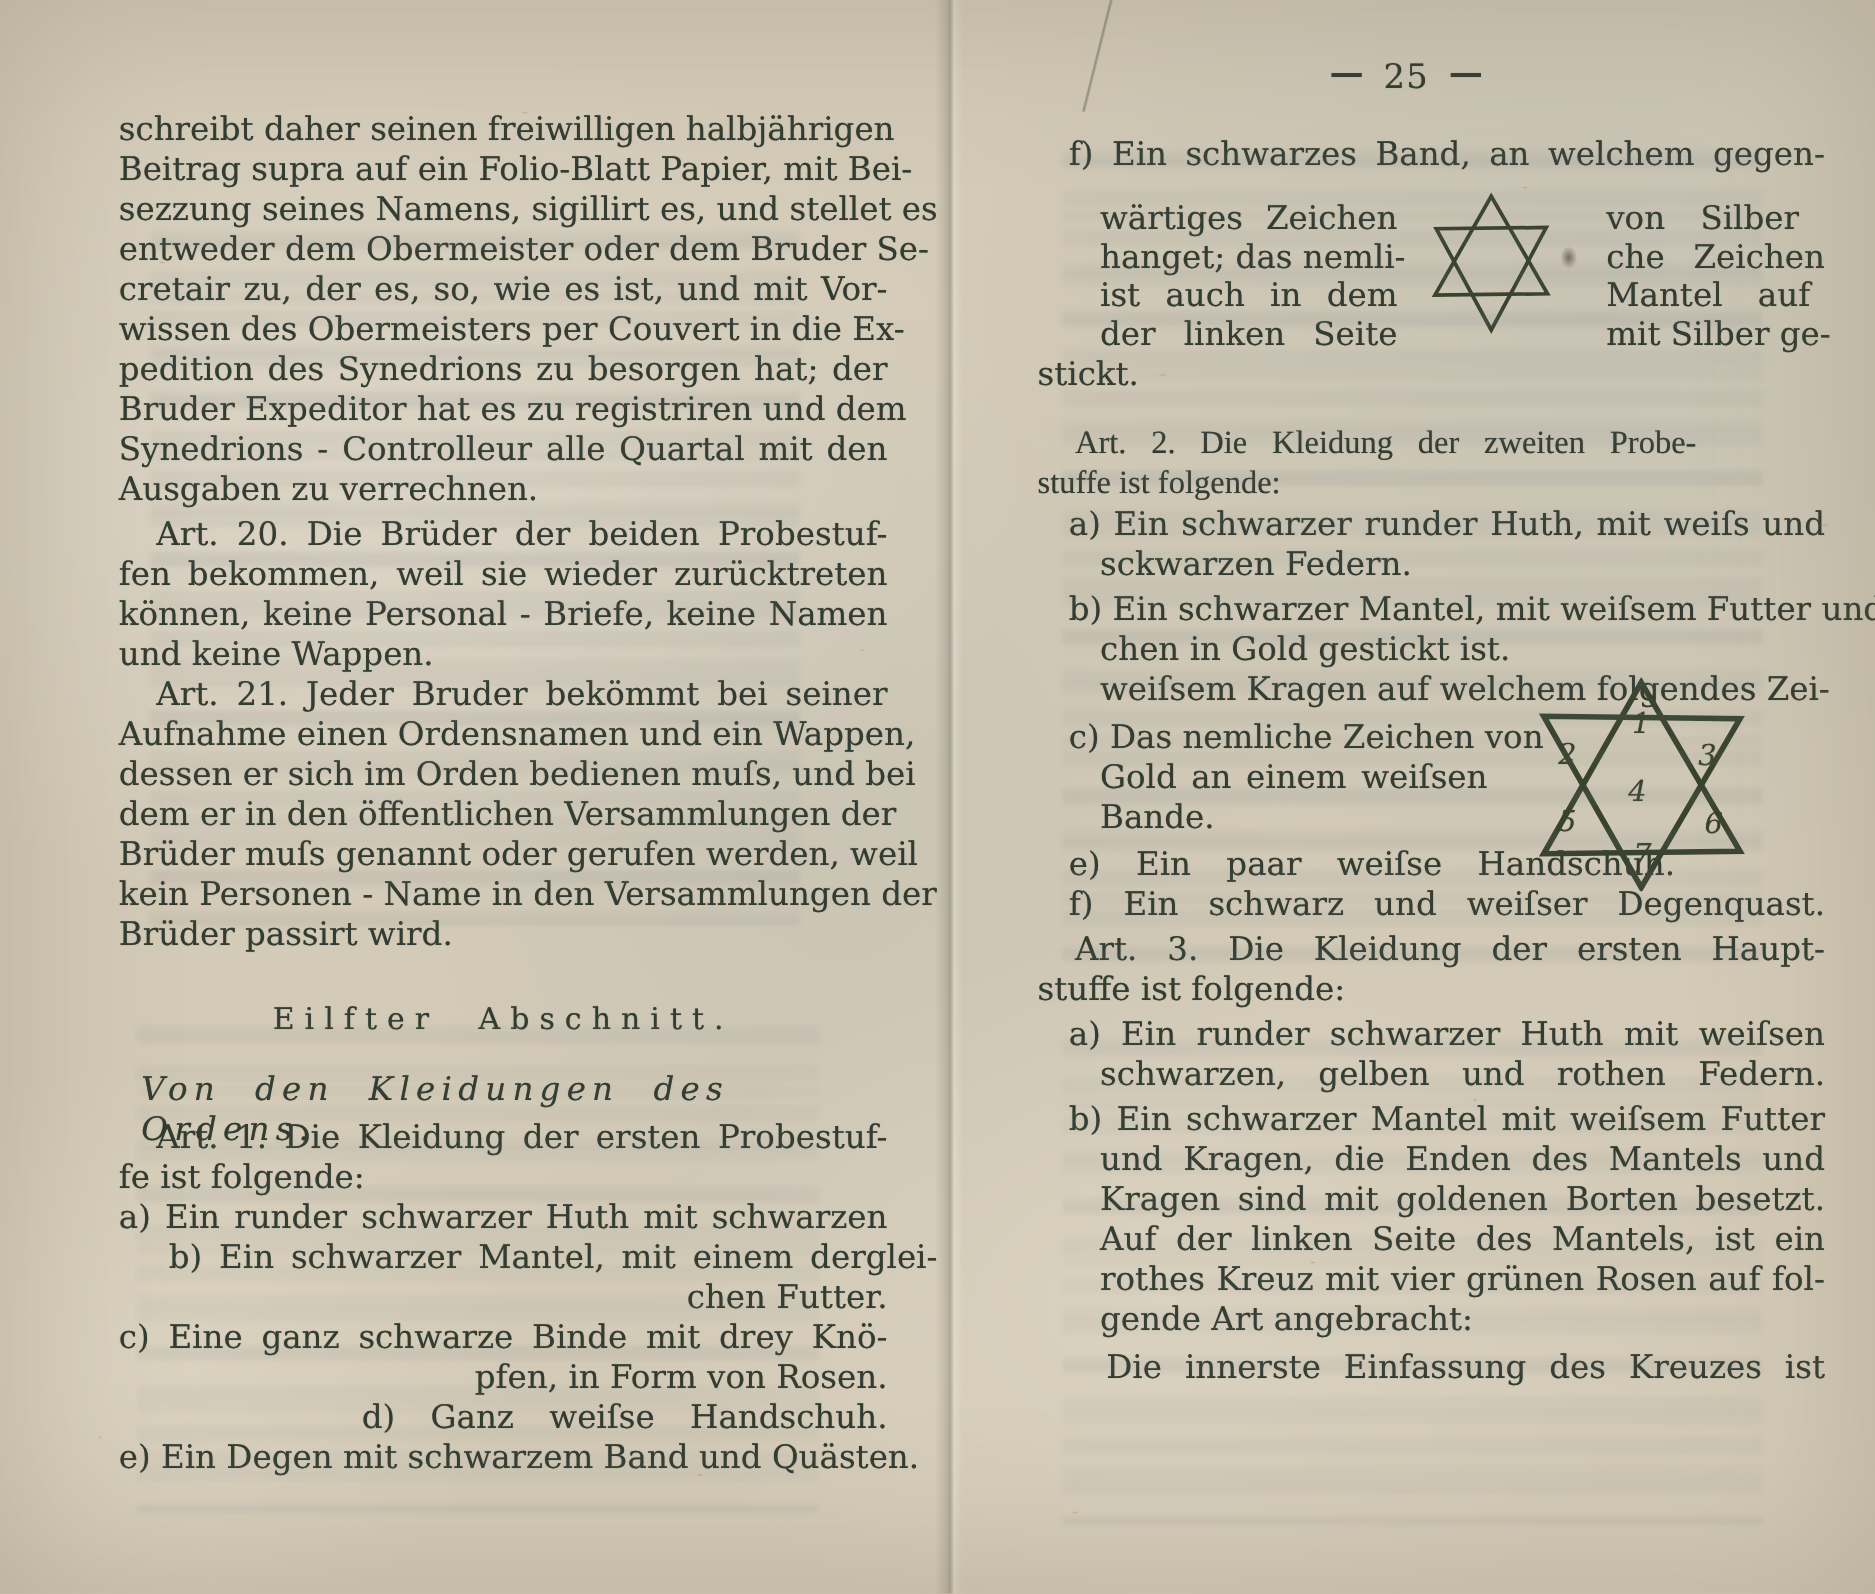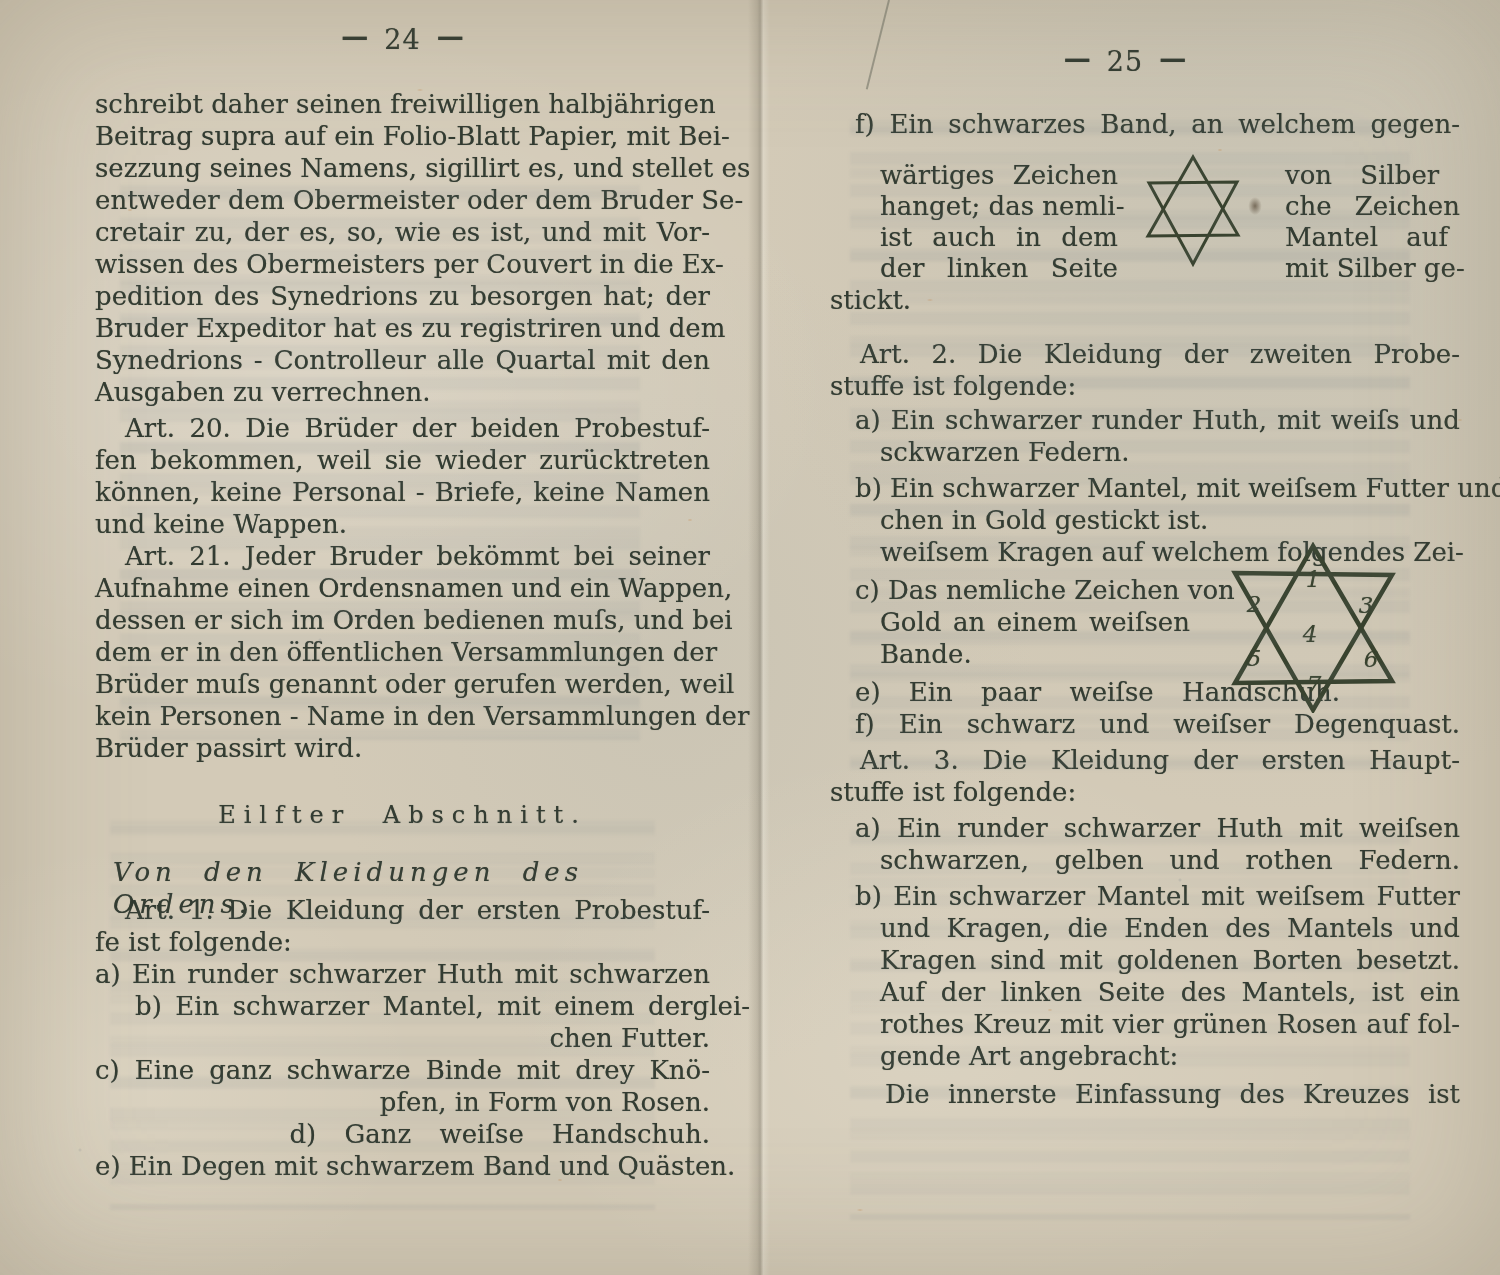--- a/index.html
+++ b/index.html
@@ -27,21 +27,21 @@
   #page-right .pg-header{top:46px;left:50px;width:630px;}
   .pg-header .dash{display:inline-block;transform:translateY(-3px);margin:0 16px;letter-spacing:0;font-weight:bold;}
   .pg-header .num{letter-spacing:1px;}
   .jline{height:32px;line-height:32px;white-space:nowrap;overflow:visible;text-shadow:0 0 0.7px rgba(44,54,44,0.55);}
   .ind1.jline{padding-left:30px;}
   .ind2.jline{padding-left:55px;}
   #page-left .li .jline{padding-left:35px;text-align:right;}
   #page-left .li .l-first{padding-left:0;}
   #page-right .li .jline{padding-left:50px;}
   #page-right .li .l-first{padding-left:25px;}
-  .m4{margin-top:4px;} .m2{margin-top:2px;} .m6{margin-top:6px;} .m22{margin-top:22px;}
+  .m4{margin-top:4px;} .m2{margin-top:2px;} .m6{margin-top:6px;} .m22{margin-top:22px;font-family:Liberation Serif, serif;}
   .narrow{width:360px;}
   .sec-heading{margin-top:33px;height:36px;line-height:36px;text-align:center;font-size:24px;
     letter-spacing:8px;word-spacing:16px;text-shadow:0 0 0.8px rgba(44,54,44,0.6);}
   .sec-subheading{margin-top:23px;height:32px;line-height:32px;font-style:italic;font-size:26px;
     letter-spacing:5px;word-spacing:14px;padding-left:18px;text-shadow:0 0 0.7px rgba(44,54,44,0.55);}
   .wrap-row{position:relative;height:124px;margin-top:20px;}
   .wrap-row .jline{height:31px;line-height:31px;}
   .wrap-left{position:absolute;left:0;top:0;width:288px;}
   .wrap-left .jline{padding-left:50px;}
   .wrap-right{position:absolute;left:455px;top:0;width:175px;}
@@ -75,23 +75,20 @@
     radial-gradient(3px 3px at 80px 1150px,  rgba(120,130,140,0.3), transparent 70%);}
   .ink-spot{position:absolute;left:1246px;top:194px;width:18px;height:24px;border-radius:50%;
     background:radial-gradient(closest-side, rgba(66,50,32,0.6), rgba(66,50,32,0) 75%);}
   .stray-stroke{position:absolute;left:888px;top:0;width:2px;height:92px;background:rgba(70,74,66,0.4);
     transform:rotate(14deg);transform-origin:top;filter:blur(0.4px);}
 </style>
 </head>
 <body>
 
 <div class="page" id="page-left">
-  <div class="pg-header ink">
-    <span class="dash">—</span><span class="num">24</span><span class="dash">—</span>
-  </div>
   <div class="text-col">
     <div>
         <div class="jline"><span>schreibt daher seinen freiwilligen halbjährigen</span></div>
         <div class="jline"><span>Beitrag supra auf ein Folio-Blatt Papier, mit Bei-</span></div>
         <div class="jline"><span>sezzung seines Namens, sigillirt es, und stellet es</span></div>
         <div class="jline"><span>entweder dem Obermeister oder dem Bruder Se-</span></div>
         <div class="jline" style="word-spacing: 2.39844px;"><span>cretair zu, der es, so, wie es ist, und mit Vor-</span></div>
         <div class="jline"><span>wissen des Obermeisters per Couvert in die Ex-</span></div>
         <div class="jline" style="word-spacing: 2.58854px;"><span>pedition des Synedrions zu besorgen hat; der</span></div>
         <div class="jline"><span>Bruder Expeditor hat es zu registriren und dem</span></div>

